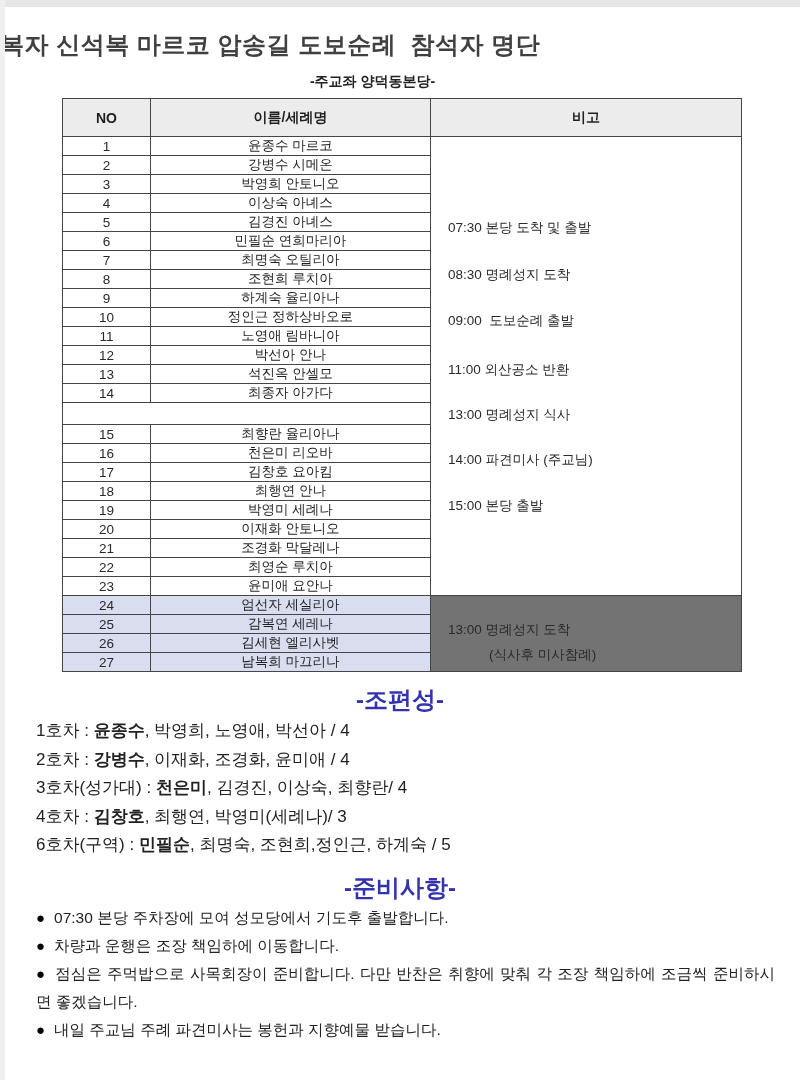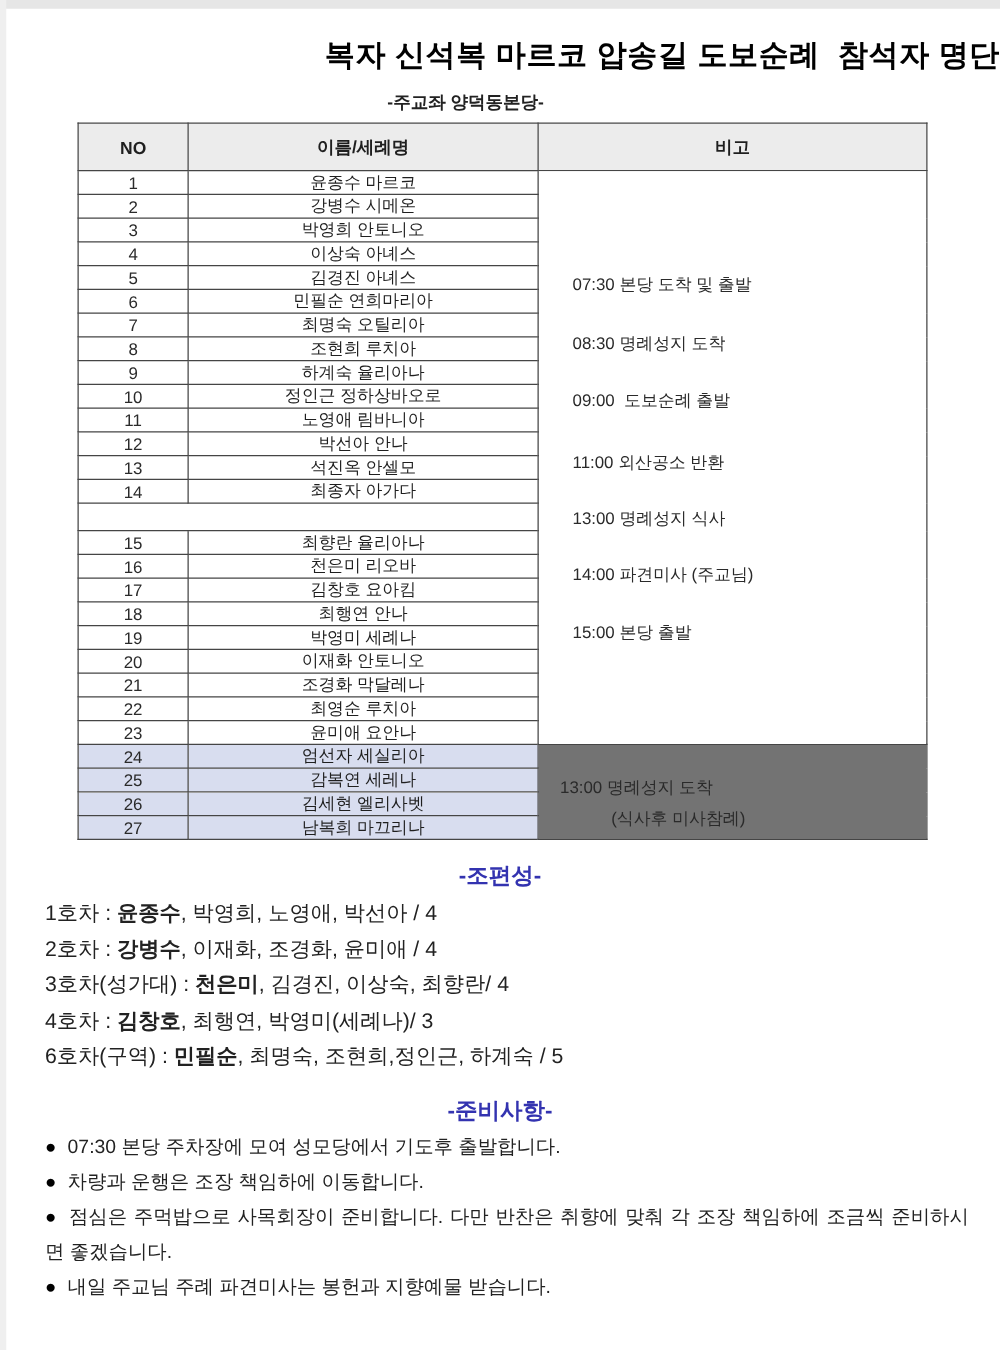--- a/index.html
+++ b/index.html
@@ -10,26 +10,26 @@
     color:#1f1f1f;
     position:relative;
     overflow:hidden;
   }
   
   .photo-edge-top{position:absolute;top:0;left:0;width:800px;height:7px;background:#e6e6e6;}
   .photo-edge-left{position:absolute;top:0;left:0;width:5px;height:1080px;background:#efefef;}
 
   .title{
     margin:30px 0 0 0;
-    text-align:right;
+    text-align:left;
     font-size:24px;font-weight:bold;
     line-height:30px;
     white-space:pre;
     letter-spacing:0.5px;
-    color:#000000;
+    color:#404040;
   }
   .subtitle{
     margin:12px 55px 0 0;
     text-align:center;
     font-size:14px;font-weight:bold;
     line-height:18px;
     color:#222;
   }
 
   table.roster{
@@ -58,37 +58,37 @@
   }
   td.c-no{text-align:center;color:#2a2a2a;}
   td.c-name{text-align:center;padding-left:12px;white-space:pre;}
   tr.hl td{background:#d8ddef;}
   td.c-remark{
     position:relative;
     vertical-align:top;
     background:#ffffff;
   }
   td.c-remark .rm{
-    position:absolute;left:27px;
+    position:absolute;left:17px;
     white-space:pre;
     font-size:13.5px;line-height:18px;
     color:#2a2a2a;
   }
   td.c-remark.hl{background:#737373;}
   td.c-remark.hl .rl1{
     padding:21px 0 0 17px;white-space:pre;line-height:25px;color:#2a2a2a;
   }
   td.c-remark.hl .rl2{
     padding:0 0 0 58px;white-space:pre;line-height:25px;color:#2a2a2a;
   }
 
   .sec-heading{
     margin:16px 0 0 0;
     text-align:center;
-    font-size:18px;font-weight:bold;
+    font-size:24px;font-weight:bold;
     line-height:24px;
     color:#3333b0;
   }
   .group-lines{margin:5px 0 0 36px;}
   .group-line{
     margin:0;font-size:17px;line-height:28.6px;
     white-space:pre-wrap;color:#222;
   }
   .group-line .leader{font-weight:bold;}
 

